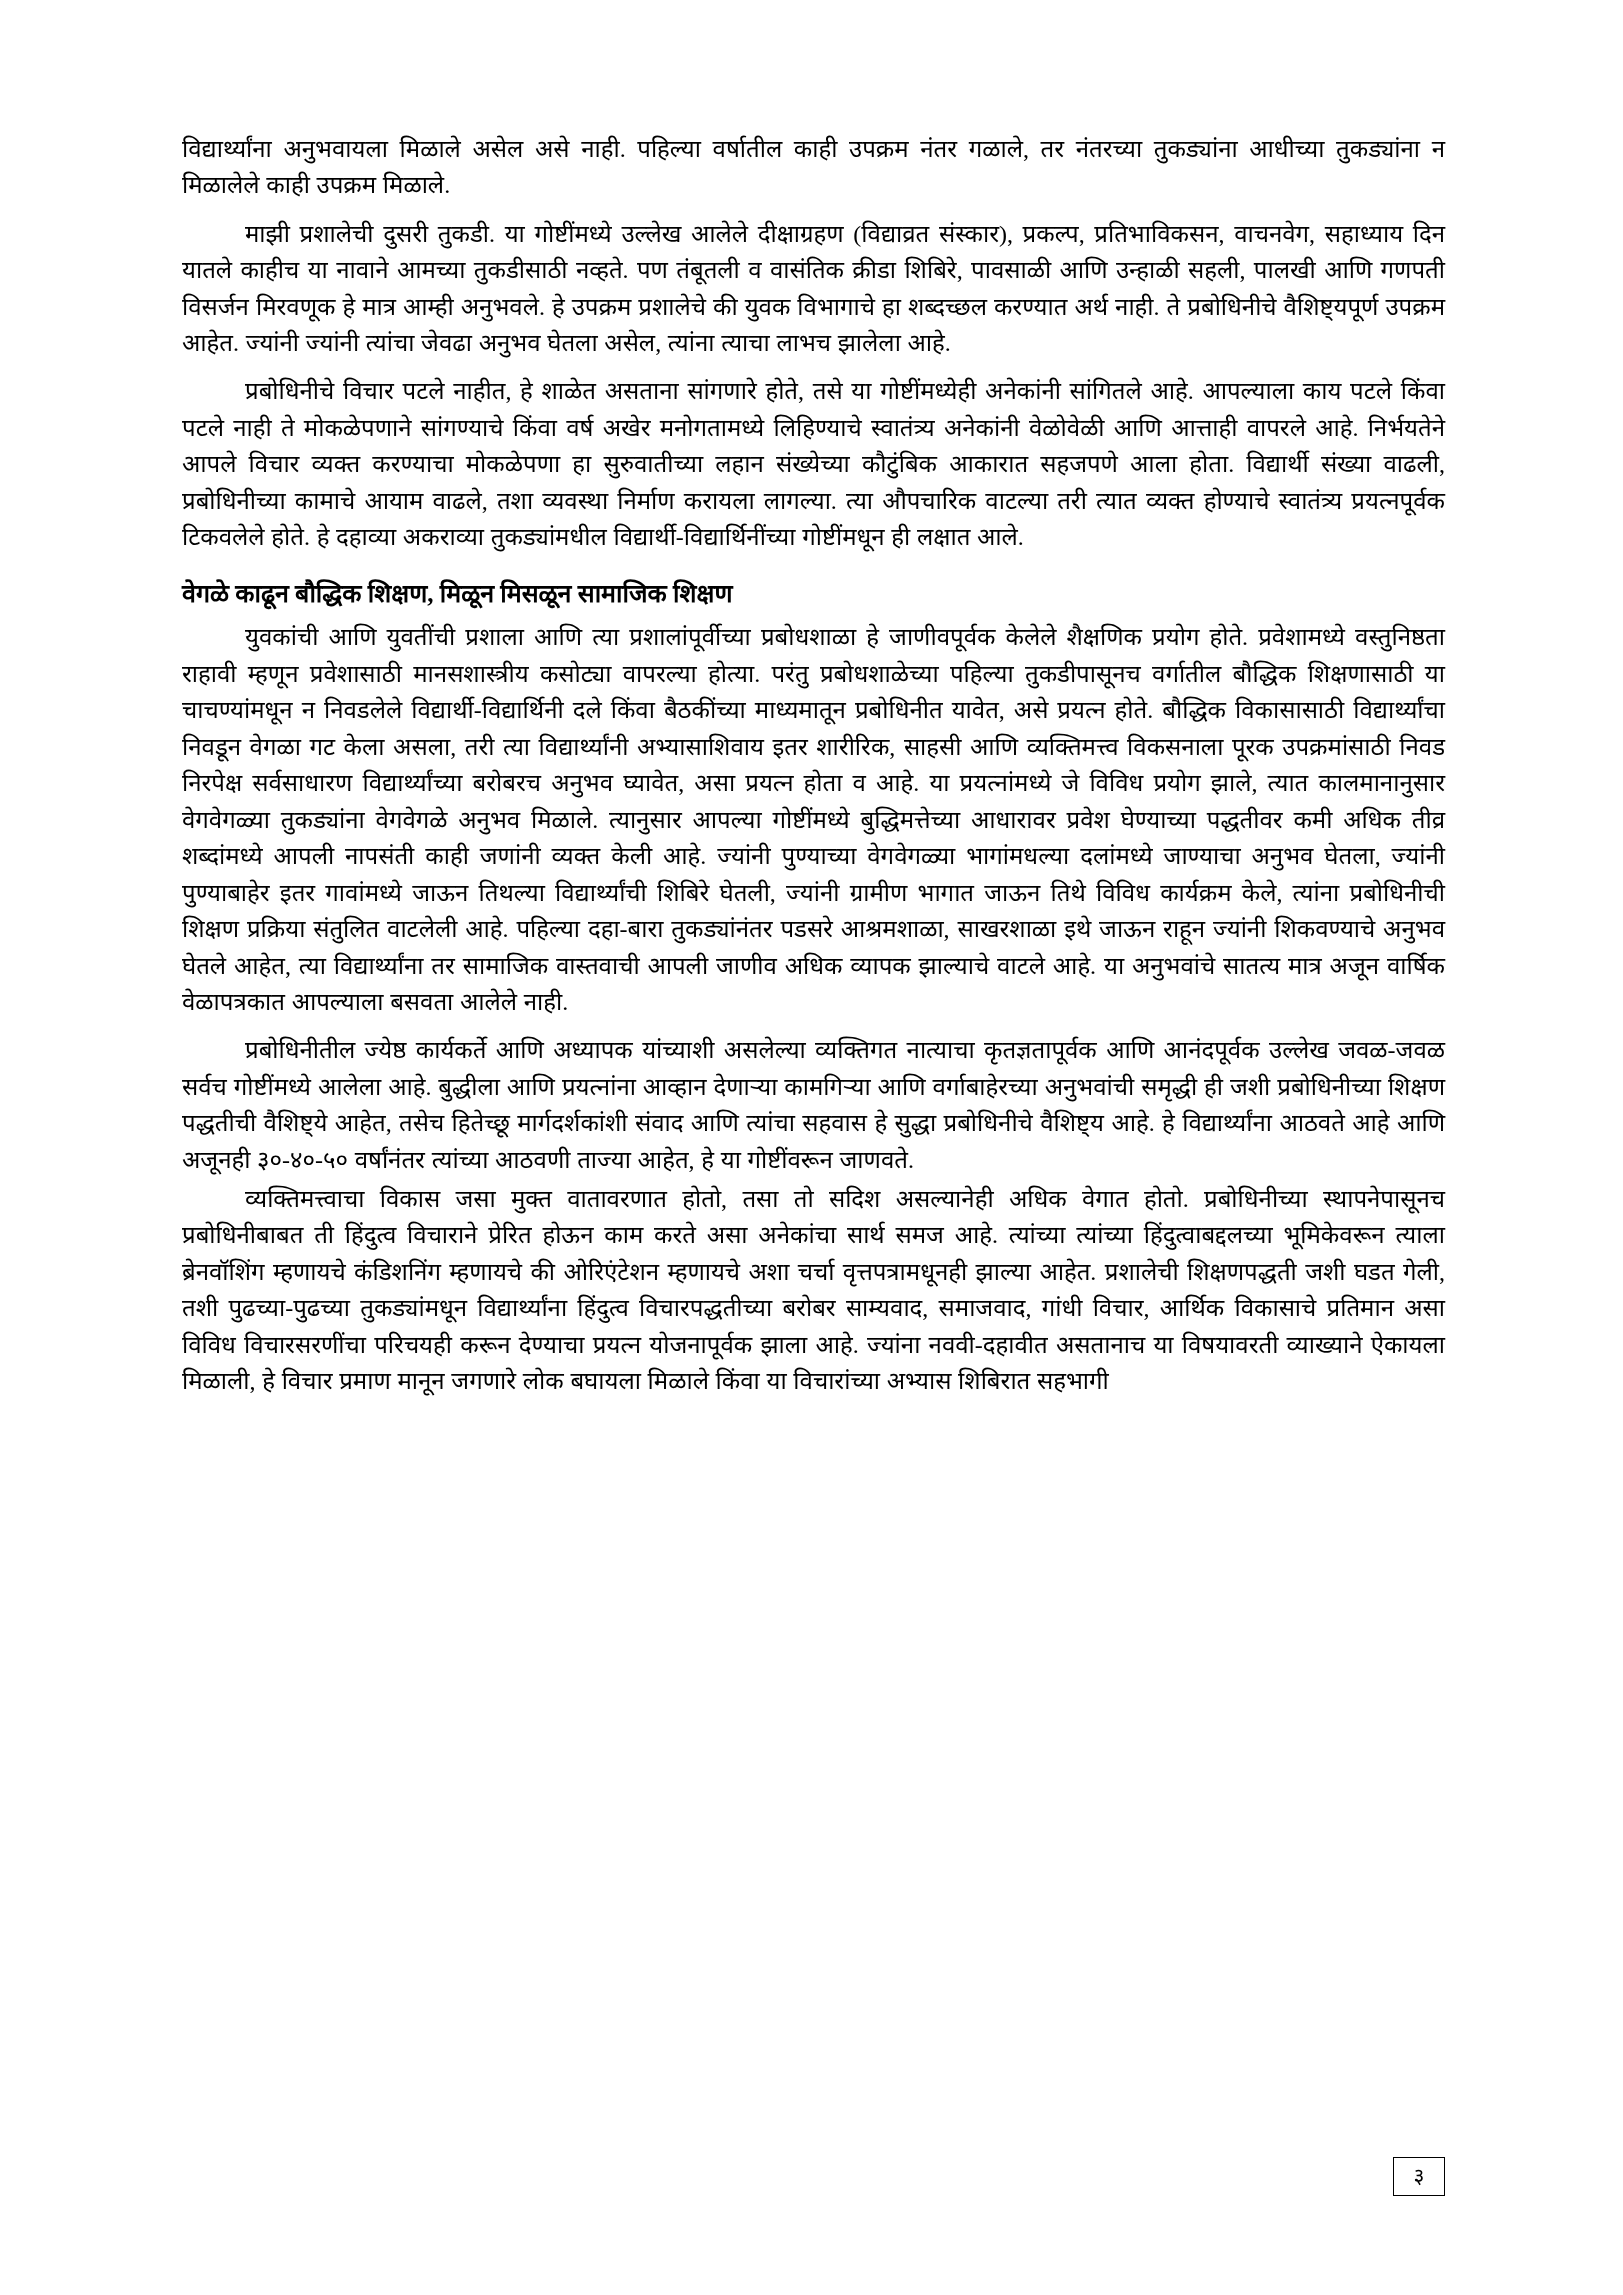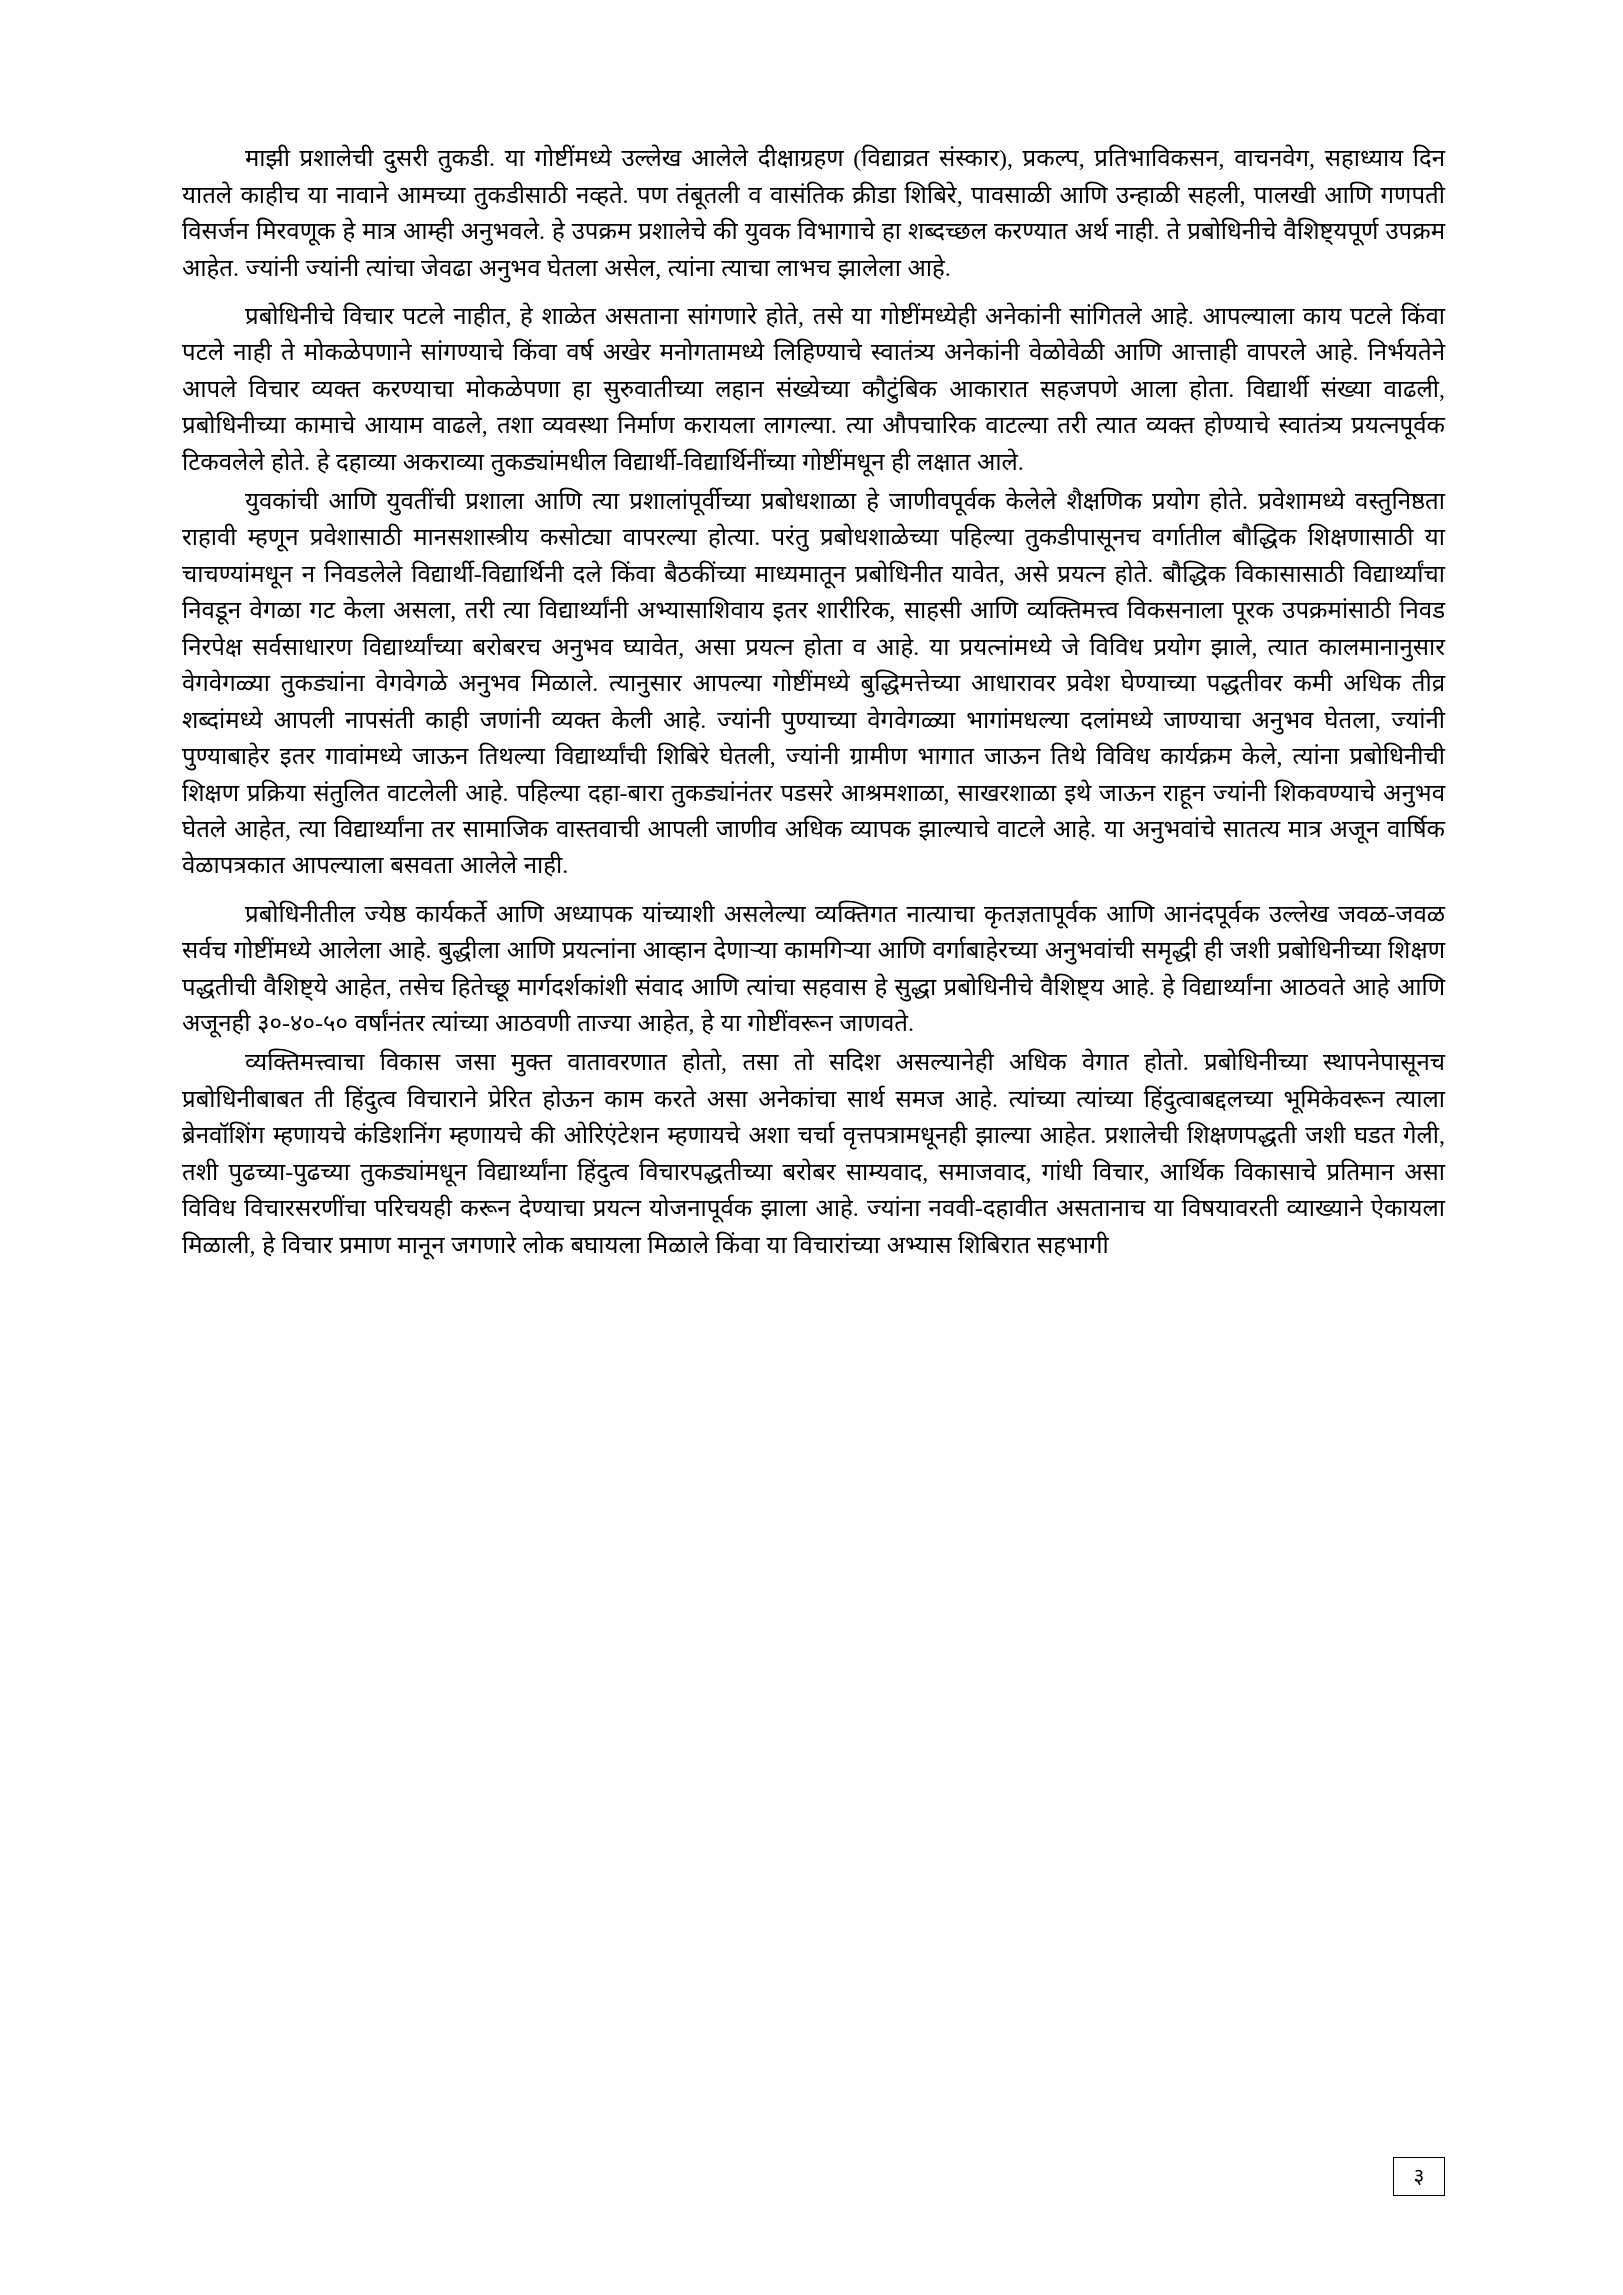--- a/index.html
+++ b/index.html
@@ -59,27 +59,29 @@
     font-size: 21px;
     line-height: 1;
   }
 </style>
 </head>
 <body>
 
 <div class="page">
   <div class="content">
 
+    <p class="para">विद्यार्थ्यांना अनुभवायला मिळाले असेल असे नाही. पहिल्या वर्षातील काही उपक्रम नंतर गळाले, तर नंतरच्या तुकड्यांना आधीच्या तुकड्यांना न मिळालेले काही उपक्रम मिळाले.</p>
     <div class="spacer-small"></div>
 
     <p class="para indent">माझी प्रशालेची दुसरी तुकडी. या गोष्टींमध्ये उल्लेख आलेले दीक्षाग्रहण (विद्याव्रत संस्कार), प्रकल्प, प्रतिभाविकसन, वाचनवेग, सहाध्याय दिन यातले काहीच या नावाने आमच्या तुकडीसाठी नव्हते. पण तंबूतली व वासंतिक क्रीडा शिबिरे, पावसाळी आणि उन्हाळी सहली, पालखी आणि गणपती विसर्जन मिरवणूक हे मात्र आम्ही अनुभवले. हे उपक्रम प्रशालेचे की युवक विभागाचे हा शब्दच्छल करण्यात अर्थ नाही. ते प्रबोधिनीचे वैशिष्ट्यपूर्ण उपक्रम आहेत. ज्यांनी ज्यांनी त्यांचा जेवढा अनुभव घेतला असेल, त्यांना त्याचा लाभच झालेला आहे.</p>
     <div class="spacer-small"></div>
 
     <p class="para indent">प्रबोधिनीचे विचार पटले नाहीत, हे शाळेत असताना सांगणारे होते, तसे या गोष्टींमध्येही अनेकांनी सांगितले आहे. आपल्याला काय पटले किंवा पटले नाही ते मोकळेपणाने सांगण्याचे किंवा वर्ष अखेर मनोगतामध्ये लिहिण्याचे स्वातंत्र्य अनेकांनी वेळोवेळी आणि आत्ताही वापरले आहे. निर्भयतेने आपले विचार व्यक्त करण्याचा मोकळेपणा हा सुरुवातीच्या लहान संख्येच्या कौटुंबिक आकारात सहजपणे आला होता. विद्यार्थी संख्या वाढली, प्रबोधिनीच्या कामाचे आयाम वाढले, तशा व्यवस्था निर्माण करायला लागल्या. त्या औपचारिक वाटल्या तरी त्यात व्यक्त होण्याचे स्वातंत्र्य प्रयत्नपूर्वक टिकवलेले होते. हे दहाव्या अकराव्या तुकड्यांमधील विद्यार्थी-विद्यार्थिनींच्या गोष्टींमधून ही लक्षात आले.</p>
 
+    <h2 class="heading">वेगळे काढून बौद्धिक शिक्षण, मिळून मिसळून सामाजिक शिक्षण</h2>
 
     <p class="para indent">युवकांची आणि युवतींची प्रशाला आणि त्या प्रशालांपूर्वीच्या प्रबोधशाळा हे जाणीवपूर्वक केलेले शैक्षणिक प्रयोग होते. प्रवेशामध्ये वस्तुनिष्ठता राहावी म्हणून प्रवेशासाठी मानसशास्त्रीय कसोट्या वापरल्या होत्या. परंतु प्रबोधशाळेच्या पहिल्या तुकडीपासूनच वर्गातील बौद्धिक शिक्षणासाठी या चाचण्यांमधून न निवडलेले विद्यार्थी-विद्यार्थिनी दले किंवा बैठकींच्या माध्यमातून प्रबोधिनीत यावेत, असे प्रयत्न होते. बौद्धिक विकासासाठी विद्यार्थ्यांचा निवडून वेगळा गट केला असला, तरी त्या विद्यार्थ्यांनी अभ्यासाशिवाय इतर शारीरिक, साहसी आणि व्यक्तिमत्त्व विकसनाला पूरक उपक्रमांसाठी निवड निरपेक्ष सर्वसाधारण विद्यार्थ्यांच्या बरोबरच अनुभव घ्यावेत, असा प्रयत्न होता व आहे. या प्रयत्नांमध्ये जे विविध प्रयोग झाले, त्यात कालमानानुसार वेगवेगळ्या तुकड्यांना वेगवेगळे अनुभव मिळाले. त्यानुसार आपल्या गोष्टींमध्ये बुद्धिमत्तेच्या आधारावर प्रवेश घेण्याच्या पद्धतीवर कमी अधिक तीव्र शब्दांमध्ये आपली नापसंती काही जणांनी व्यक्त केली आहे. ज्यांनी पुण्याच्या वेगवेगळ्या भागांमधल्या दलांमध्ये जाण्याचा अनुभव घेतला, ज्यांनी पुण्याबाहेर इतर गावांमध्ये जाऊन तिथल्या विद्यार्थ्यांची शिबिरे घेतली, ज्यांनी ग्रामीण भागात जाऊन तिथे विविध कार्यक्रम केले, त्यांना प्रबोधिनीची शिक्षण प्रक्रिया संतुलित वाटलेली आहे. पहिल्या दहा-बारा तुकड्यांनंतर पडसरे आश्रमशाळा, साखरशाळा इथे जाऊन राहून ज्यांनी शिकवण्याचे अनुभव घेतले आहेत, त्या विद्यार्थ्यांना तर सामाजिक वास्तवाची आपली जाणीव अधिक व्यापक झाल्याचे वाटले आहे. या अनुभवांचे सातत्य मात्र अजून वार्षिक वेळापत्रकात आपल्याला बसवता आलेले नाही.</p>
     <div class="spacer-small"></div>
 
     <p class="para indent">प्रबोधिनीतील ज्येष्ठ कार्यकर्ते आणि अध्यापक यांच्याशी असलेल्या व्यक्तिगत नात्याचा कृतज्ञतापूर्वक आणि आनंदपूर्वक उल्लेख जवळ-जवळ सर्वच गोष्टींमध्ये आलेला आहे. बुद्धीला आणि प्रयत्नांना आव्हान देणाऱ्या कामगिऱ्या आणि वर्गाबाहेरच्या अनुभवांची समृद्धी ही जशी प्रबोधिनीच्या शिक्षण पद्धतीची वैशिष्ट्ये आहेत, तसेच हितेच्छू मार्गदर्शकांशी संवाद आणि त्यांचा सहवास हे सुद्धा प्रबोधिनीचे वैशिष्ट्य आहे. हे विद्यार्थ्यांना आठवते आहे आणि अजूनही ३०-४०-५० वर्षांनंतर त्यांच्या आठवणी ताज्या आहेत, हे या गोष्टींवरून जाणवते.</p>
 
 
     <p class="para indent">व्यक्तिमत्त्वाचा विकास जसा मुक्त वातावरणात होतो, तसा तो सदिश असल्यानेही अधिक वेगात होतो. प्रबोधिनीच्या स्थापनेपासूनच प्रबोधिनीबाबत ती हिंदुत्व विचाराने प्रेरित होऊन काम करते असा अनेकांचा सार्थ समज आहे. त्यांच्या त्यांच्या हिंदुत्वाबद्दलच्या भूमिकेवरून त्याला ब्रेनवॉशिंग म्हणायचे कंडिशनिंग म्हणायचे की ओरिएंटेशन म्हणायचे अशा चर्चा वृत्तपत्रामधूनही झाल्या आहेत. प्रशालेची शिक्षणपद्धती जशी घडत गेली, तशी पुढच्या-पुढच्या तुकड्यांमधून विद्यार्थ्यांना हिंदुत्व विचारपद्धतीच्या बरोबर साम्यवाद, समाजवाद, गांधी विचार, आर्थिक विकासाचे प्रतिमान असा विविध विचारसरणींचा परिचयही करून देण्याचा प्रयत्न योजनापूर्वक झाला आहे. ज्यांना नववी-दहावीत असतानाच या विषयावरती व्याख्याने ऐकायला मिळाली, हे विचार प्रमाण मानून जगणारे लोक बघायला मिळाले किंवा या विचारांच्या अभ्यास शिबिरात सहभागी</p>
 
   </div>

